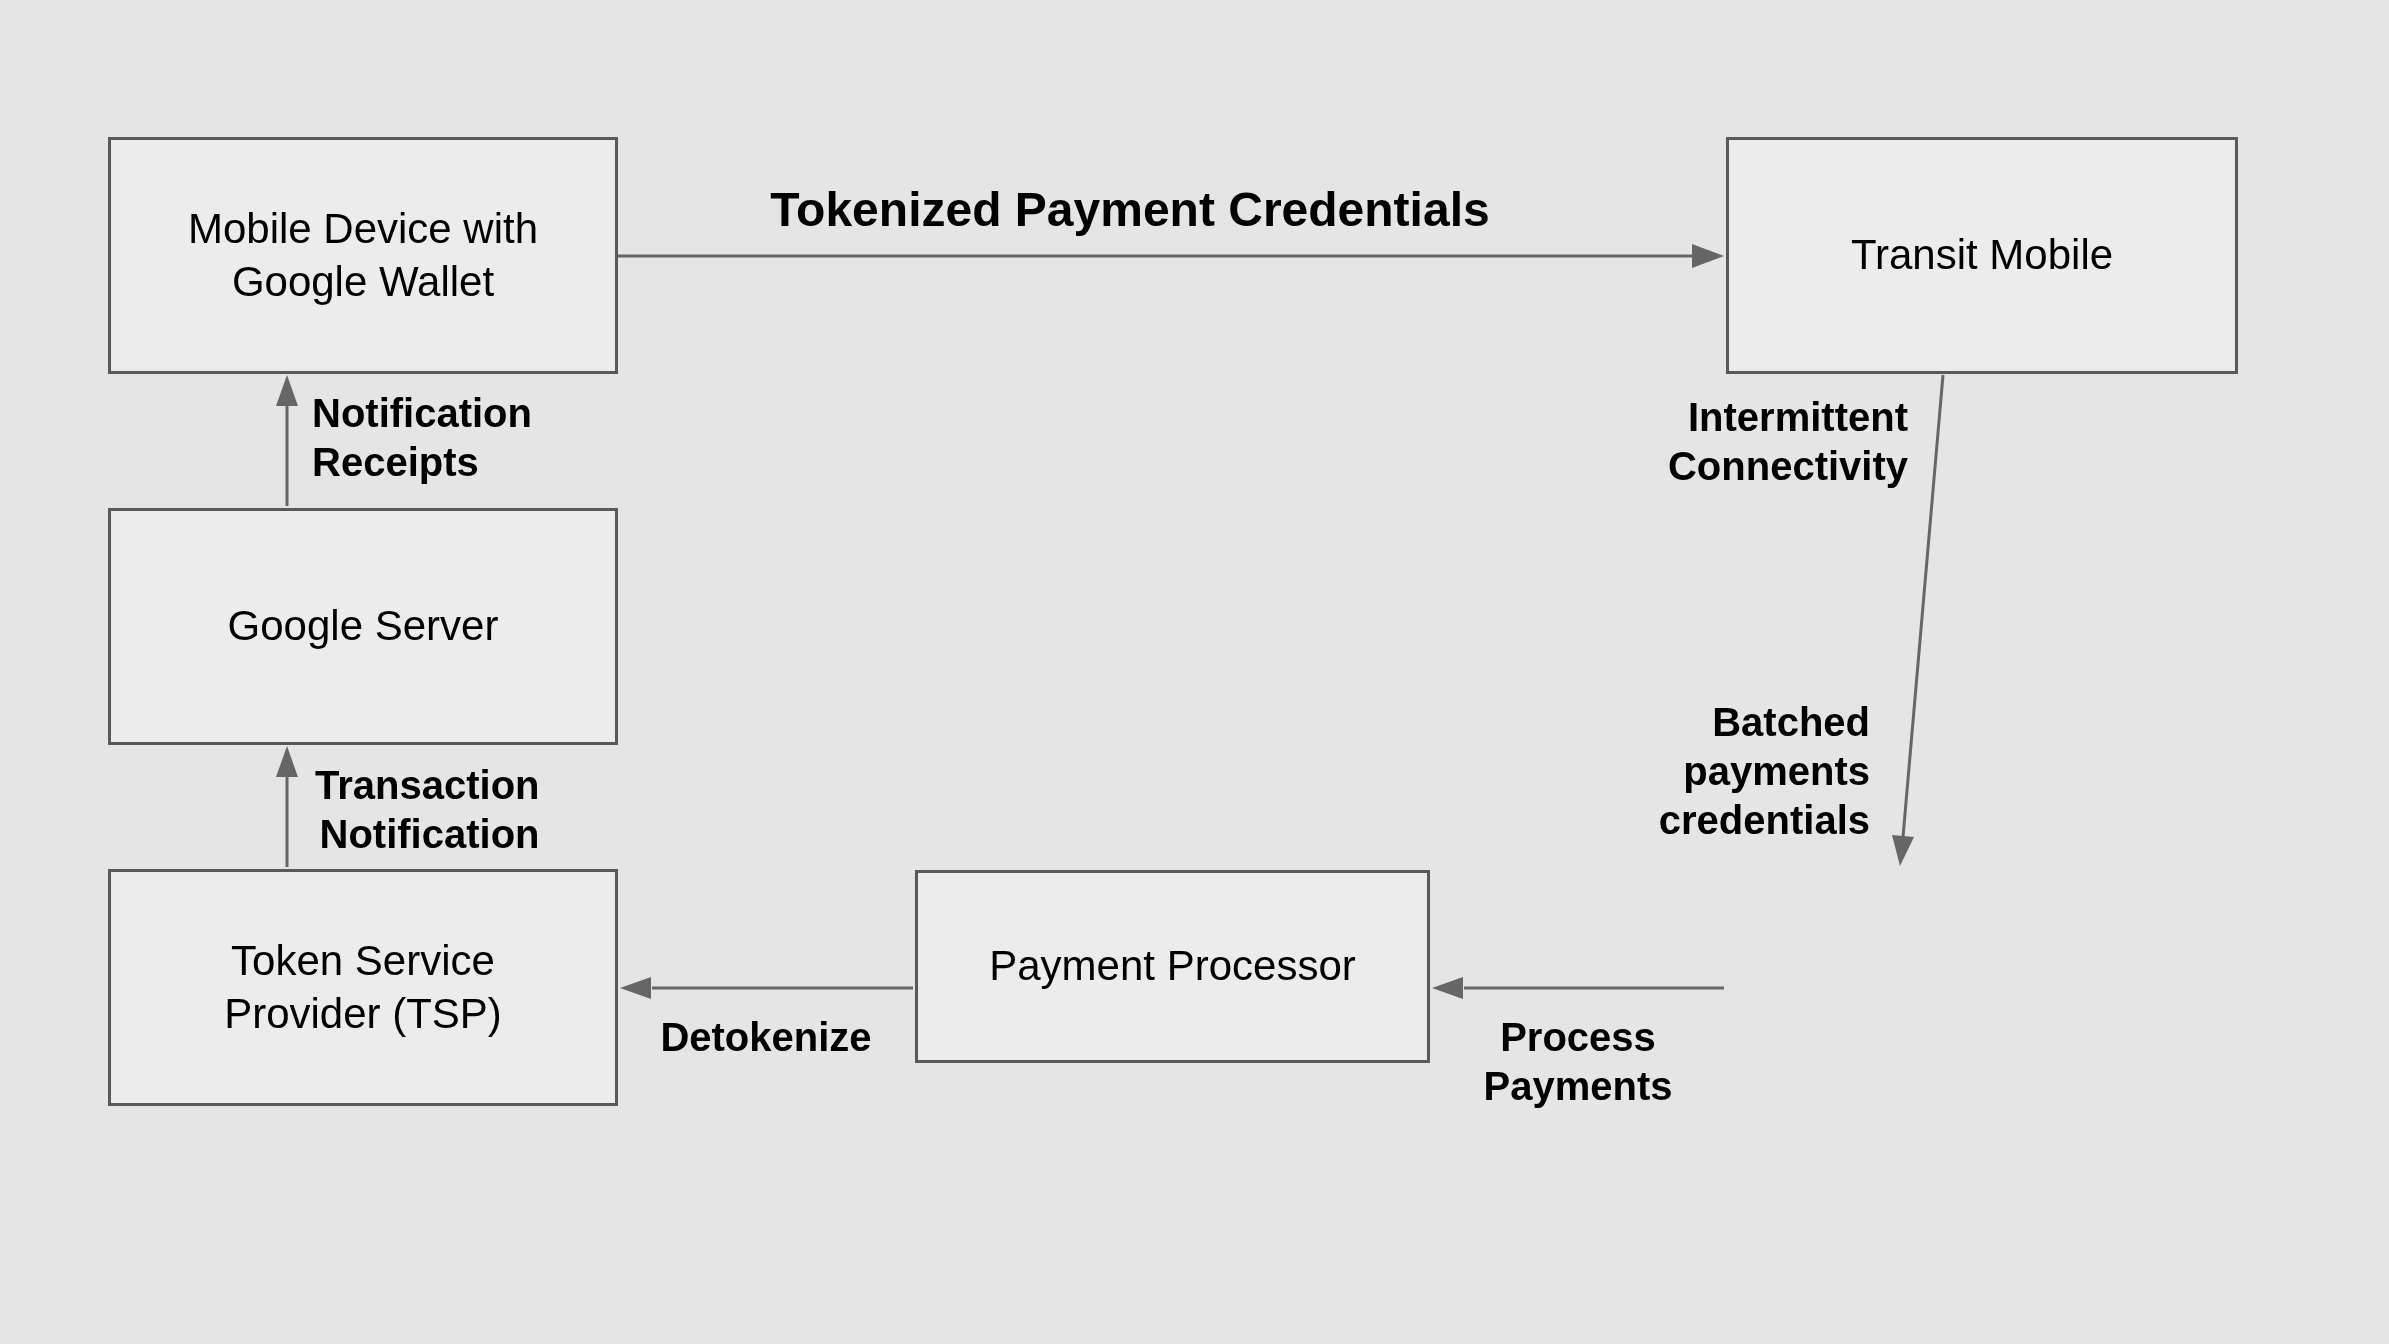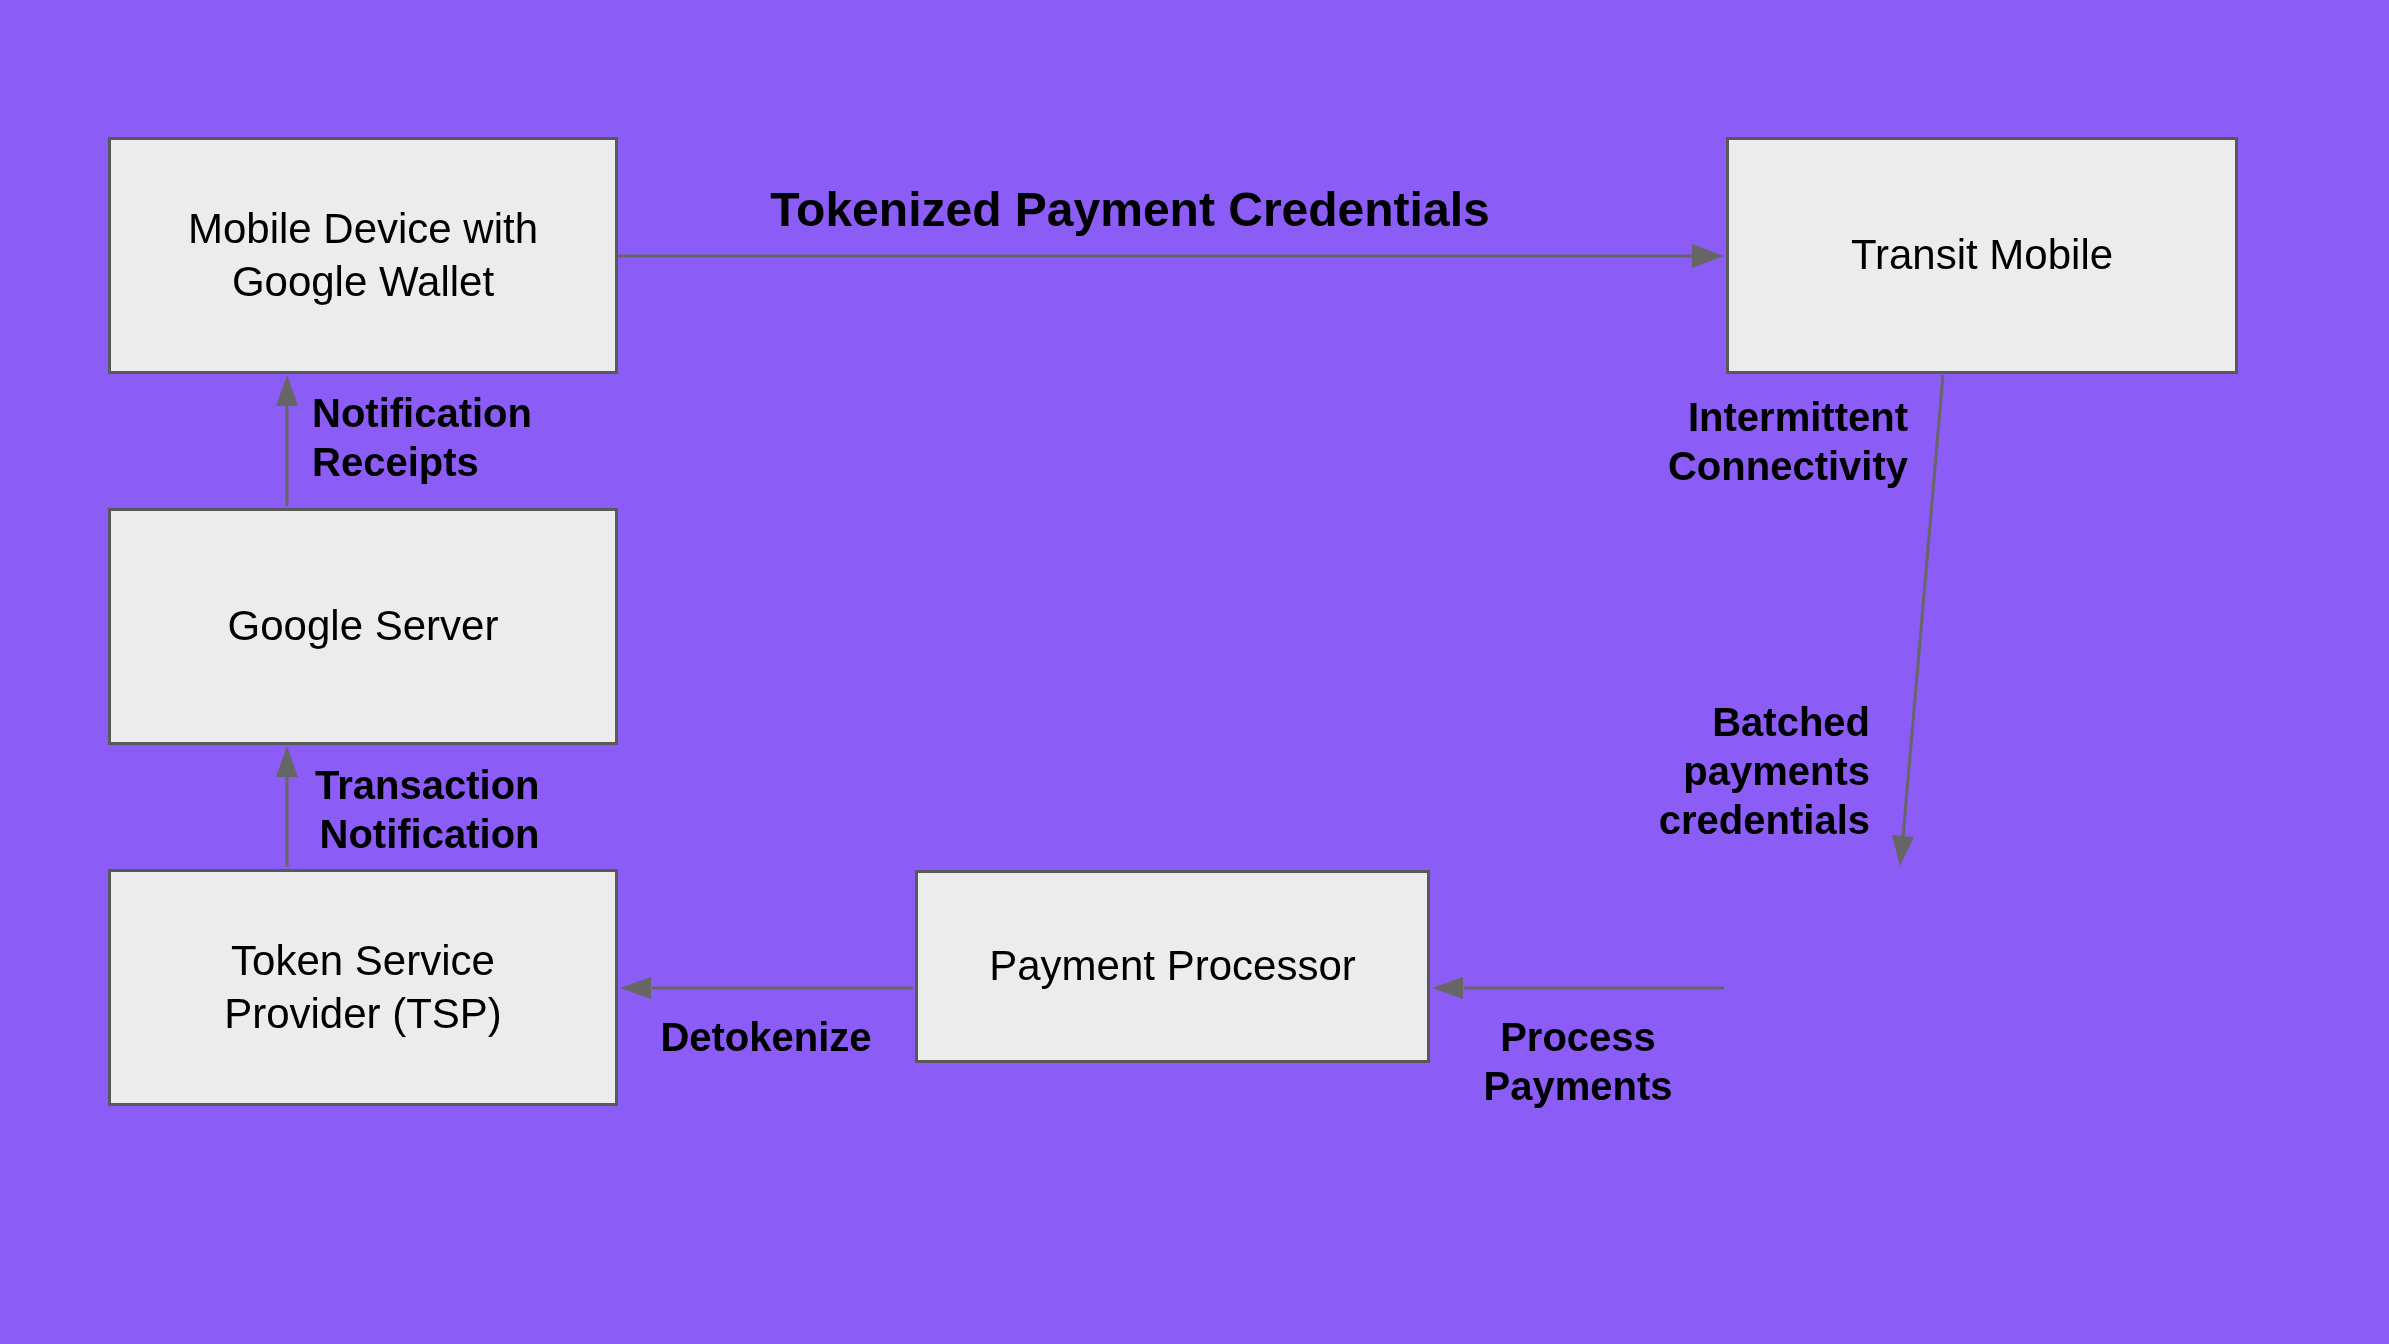--- a/index.html
+++ b/index.html
@@ -4,21 +4,21 @@
 <style>
   html, body {
     margin: 0;
     padding: 0;
     background: #ffffff;
   }
   .canvas {
     position: relative;
     width: 2389px;
     height: 1344px;
-    background: #8b5cf6;
+    background: #e5e5e5;
     font-family: "Liberation Sans", sans-serif;
     overflow: hidden;
   }
   .wires {
     position: absolute;
     left: 0;
     top: 0;
     width: 2389px;
     height: 1344px;
     pointer-events: none;

